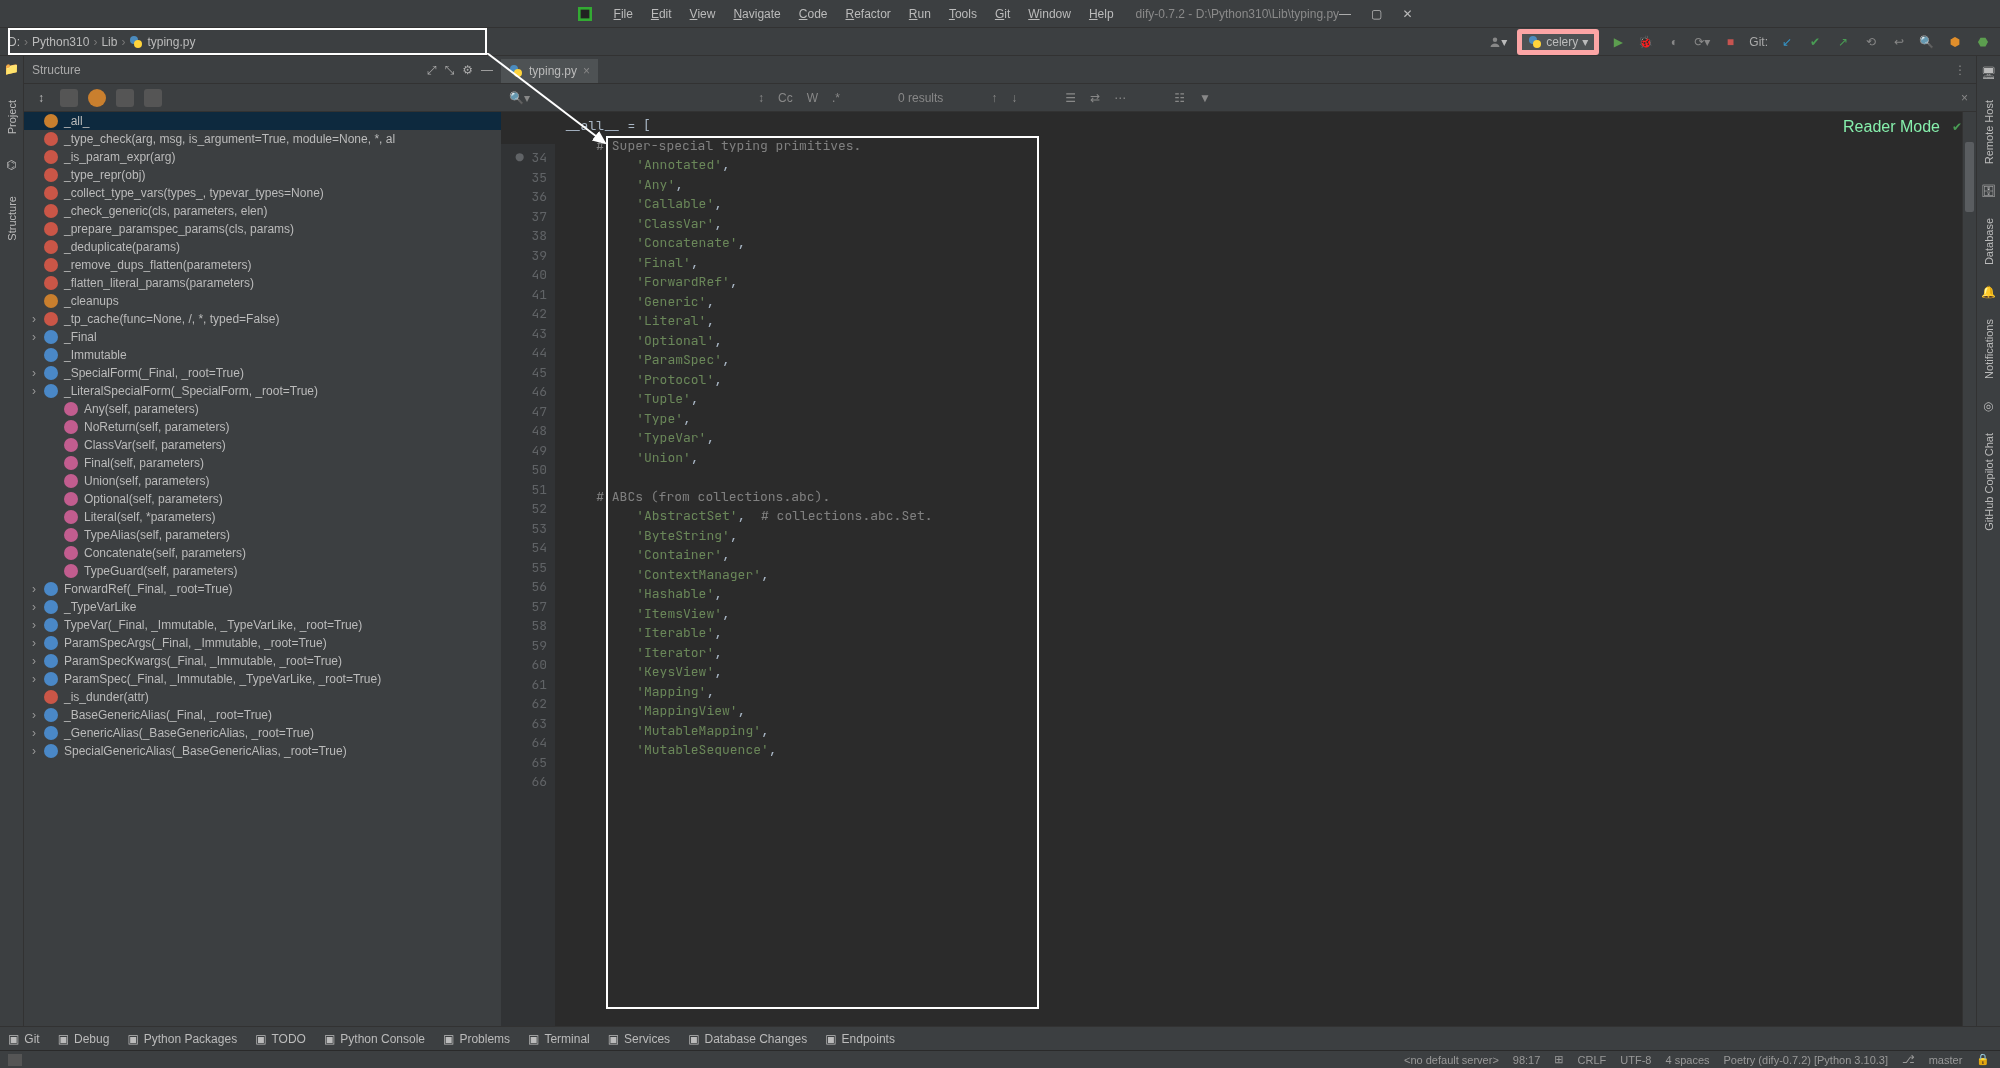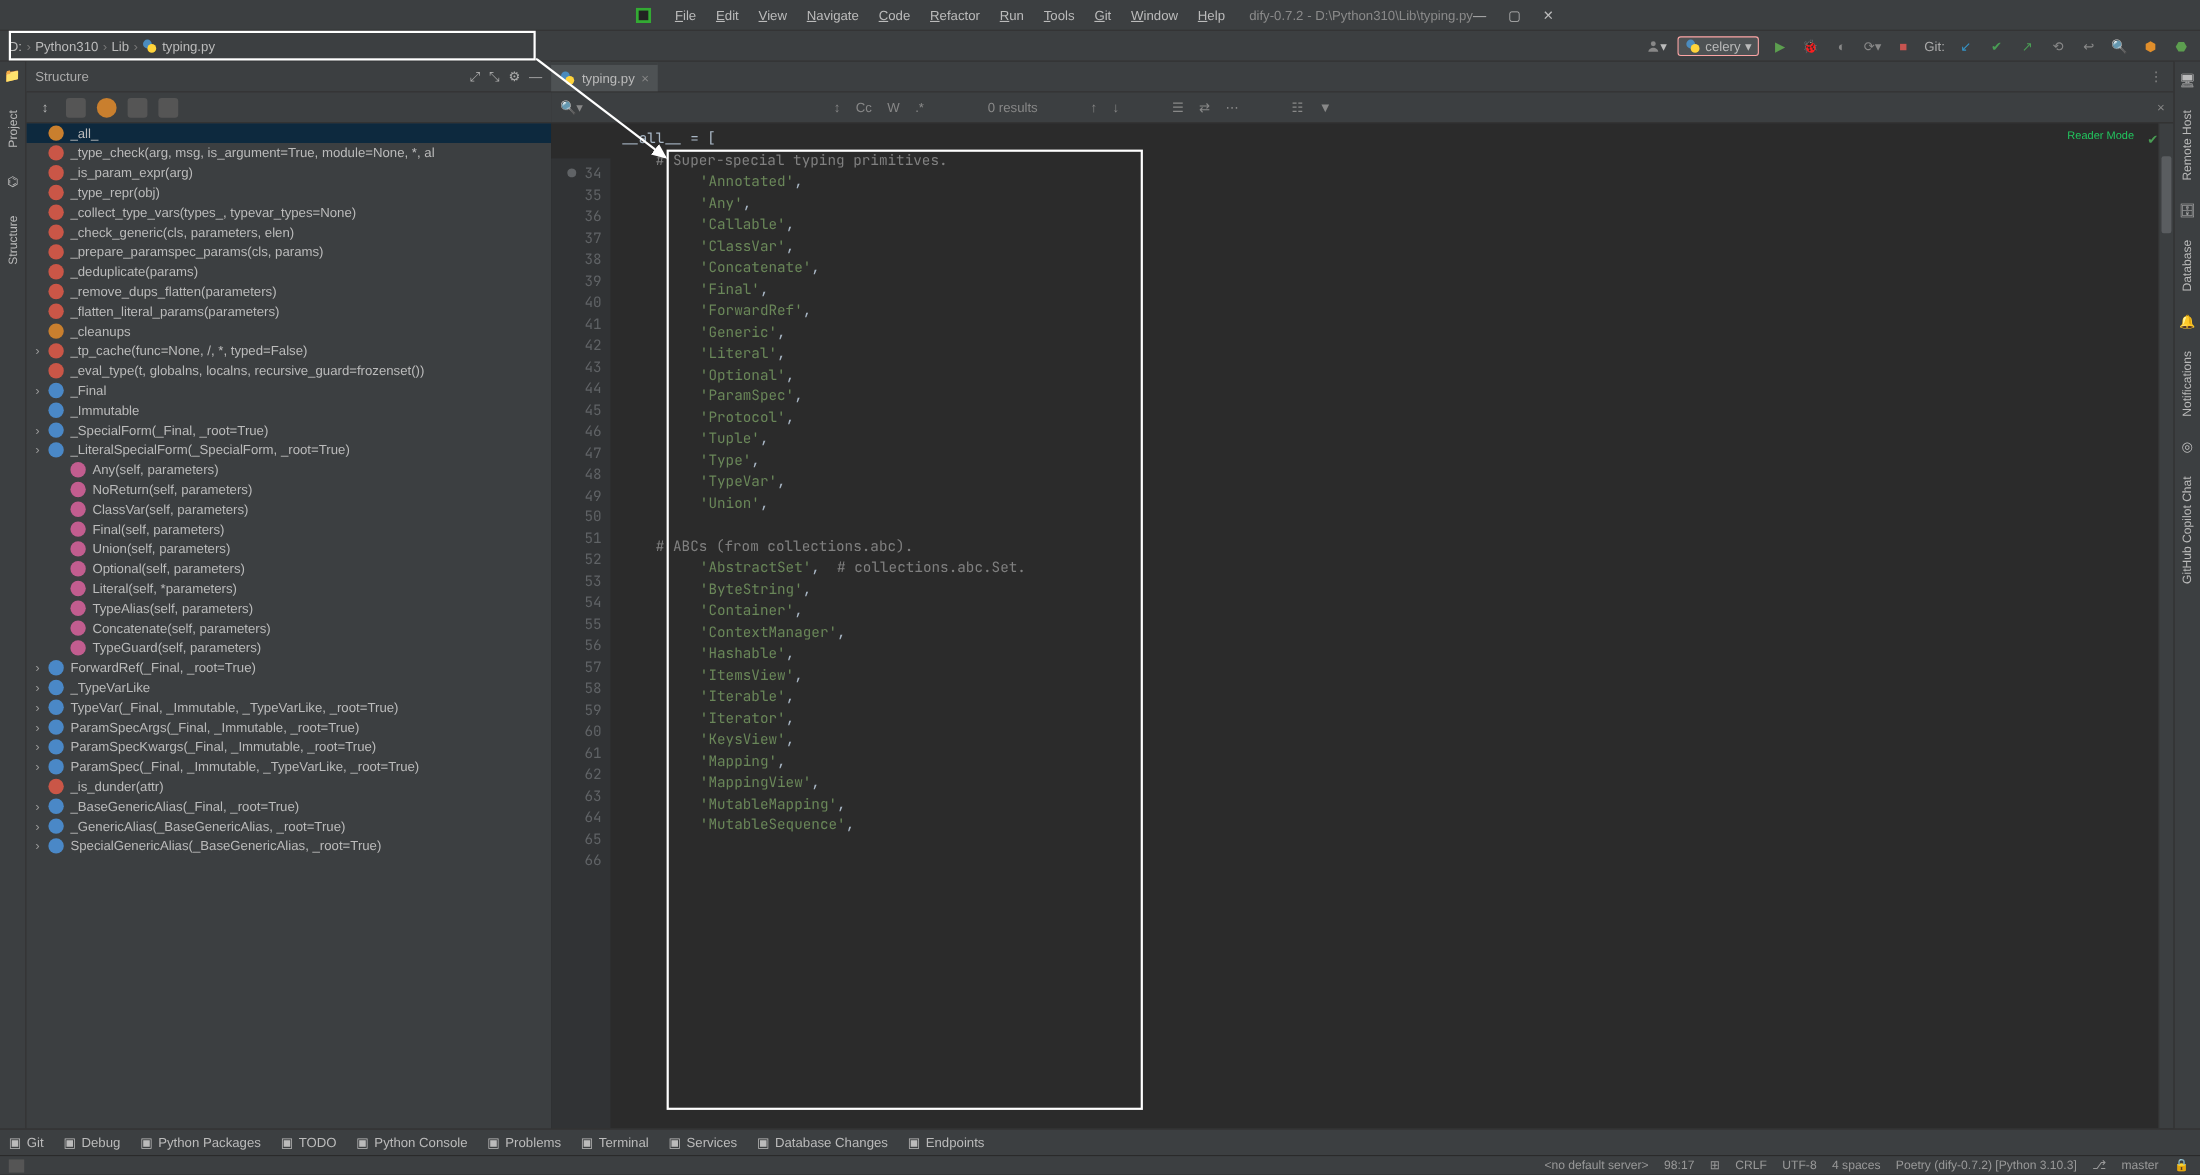--- a/index.html
+++ b/index.html
@@ -26,21 +26,21 @@
   .window-controls { display:flex; gap:20px; padding-right: 10px; }
   
   .navbar {
     height: 28px; background: #3c3f41; display:flex; align-items:center;
     justify-content: space-between; padding: 0 8px; border-bottom:1px solid #323232;
   }
   .breadcrumb { display:flex; align-items:center; gap:4px; color:#bbbbbb; }
   .breadcrumb .sep { color:#777; }
   .toolbar-right { display:flex; align-items:center; gap:10px; }
   .tb-btn { width:18px; height:18px; display:inline-flex; align-items:center; justify-content:center; }
-  .chip { background:#4e5254; border:1px solid #fca5a5; border-radius:3px; padding:1px 6px; display:flex; align-items:center; gap:4px; }
+  .chip { background:#4e5254; border:5px solid #fca5a5; border-radius:3px; padding:1px 6px; display:flex; align-items:center; gap:4px; }
   
   .main { position:absolute; top:56px; left:0; right:0; bottom:42px; display:flex; }
   .left-rail { width:24px; background:#3c3f41; border-right:1px solid #323232;
     display:flex; flex-direction:column; align-items:center; padding-top:6px; gap:24px; }
   .rail-text { writing-mode: vertical-rl; transform: rotate(180deg); font-size:11px; color:#bbb; }
   .right-rail { width:24px; background:#3c3f41; border-left:1px solid #323232;
     display:flex; flex-direction:column; align-items:center; padding-top:10px; gap:20px; }
   .sidebar { width:477px; background:#3c3f41; display:flex; flex-direction:column; }
   .structure-header { height:28px; display:flex; align-items:center; justify-content:space-between;
     padding: 0 8px; background:#3c3f41; border-bottom:1px solid #323232; color:#aaa; }
@@ -72,21 +72,21 @@
   .findbar { height:28px; display:flex; align-items:center; padding:0 8px; gap:14px;
     background:#3c3f41; border-bottom:1px solid #323232; color:#888; }
   .code-wrap { flex:1; display:flex; overflow:hidden; position:relative; }
   .gutter { width:54px; background:#313335; color:#606366; text-align:right;
     font-family: "JetBrains Mono", Consolas, monospace; font-size:13px; padding:4px 8px 0 0; line-height:19.5px;margin-top:32px; }
   .gutter .bp { color:#606366; }
   .code { flex:1; font-family:"JetBrains Mono", Consolas, monospace; font-size:13px;
     line-height:19.5px; padding:4px 0 0 10px; color:#a9b7c6; white-space:pre; min-width:0; }
   .s { color:#6a8759;margin-left:40px; }
   .cm { color:#808080; }
-  .reader-mode { position:absolute; right:36px; top:6px; color:#22c55e; font-size:10px; }
+  .reader-mode { position:absolute; right:36px; top:6px; color:#86efac; font-size:16px; }
   .scrollstrip { width:14px; background:#3c3f41; border-left:1px solid #323232; position:relative; }
   .scroll-thumb { position:absolute; left:2px; right:2px; top:30px; height:70px; background:#5a5d60; border-radius:2px;}
   
   .bottombar { position:absolute; bottom:18px; left:0; right:0; height:24px;
     background:#3c3f41; border-top:1px solid #323232; display:flex; align-items:center;
     padding:0 8px; gap:18px; font-size:12px; }
   .bottom-item { display:flex; align-items:center; gap:5px; color:#bbb; }
   
   .statusbar { position:absolute; bottom:0; left:0; right:0; height:18px;
     background:#3c3f41; border-top:1px solid #2a2a2a; display:flex; align-items:center;
@@ -254,25 +254,20 @@
         </div>
         <div class="tree-row">
           <span class="chev"></span>
           <span class="ic v"></span>
           <span>_cleanups</span>
         </div>
         <div class="tree-row">
           <span class="chev">›</span>
           <span class="ic f"></span>
           <span>_tp_cache(func=None, /, *, typed=False)</span>
-        </div>
-        <div class="tree-row">
-          <span class="chev"></span>
-          <span class="ic f"></span>
-          <span>_eval_type(t, globalns, localns, recursive_guard=frozenset())</span>
         </div>
         <div class="tree-row">
           <span class="chev">›</span>
           <span class="ic c"></span>
           <span>_Final</span>
         </div>
         <div class="tree-row">
           <span class="chev"></span>
           <span class="ic c"></span>
           <span>_Immutable</span>

